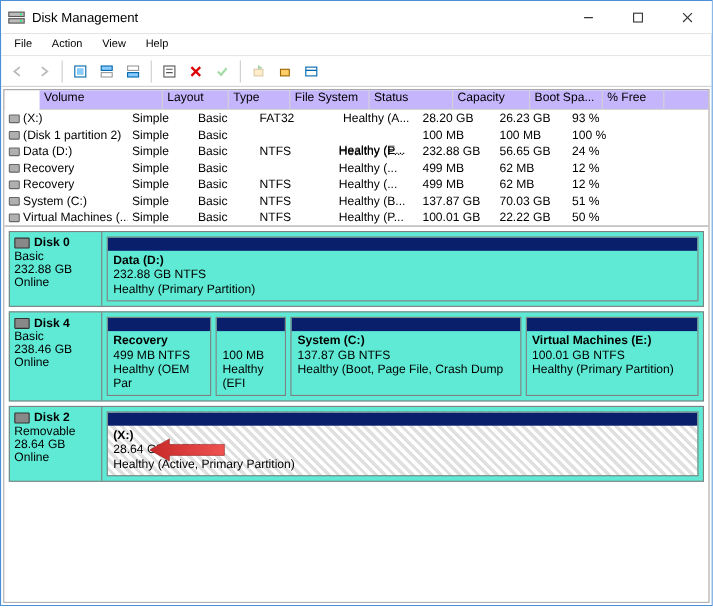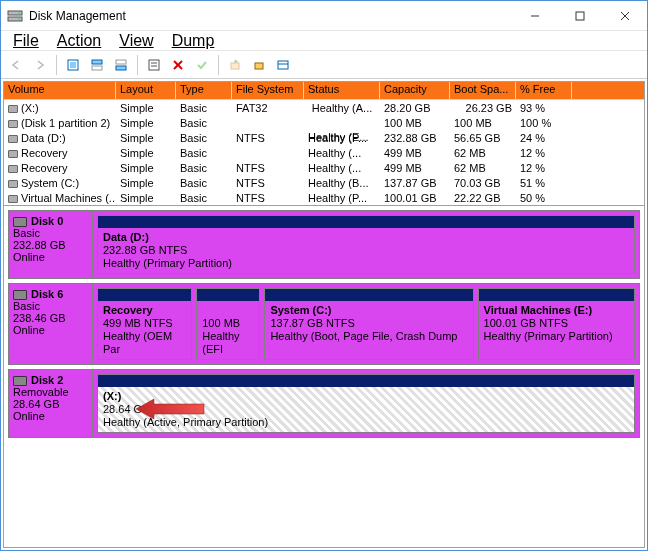--- a/index.html
+++ b/index.html
@@ -4,34 +4,34 @@
 <style>
   * { box-sizing: border-box; }
   body { margin:0; font-family:"Segoe UI",Tahoma,sans-serif; font-size:11px; color:#000; background:#fff; user-select:none; }
   .window { width:648px; height:551px; border:1px solid #4a90d9; display:flex; flex-direction:column; background:#fff;}
   .titlebar { height:30px; display:flex; align-items:center; background:#fff; border-bottom:1px solid #e5e5e5;}
   .titlebar .app-icon { width:16px; height:16px; margin:0 6px; }
   .titlebar .title { flex:1; font-size:12px; }
   .win-btns { display:flex; height:100%;}
   .win-btn { width:45px; display:flex; align-items:center; justify-content:center; color:#555;}
   .menubar { height:20px; display:flex; align-items:center; padding:0 4px; gap:2px; border-bottom:1px solid #e5e5e5;}
-  .menu-item { padding:2px 8px; font-size:16px;text-decoration:underline;}
+  .menu-item { padding:2px 8px; font-size:10px;}
   .toolbar { height:28px; display:flex; align-items:center; padding:2px 4px; gap:2px; border-bottom:1px solid #d0d0d0;}
   .tool-btn { width:22px; height:22px; display:flex; align-items:center; justify-content:center; border:1px solid transparent; border-radius:2px;}
   .tool-btn.disabled { opacity:0.35; }
   .sep { width:1px; height:20px; background:#ccc; margin:0 3px;}
   .content { flex:1; display:flex; flex-direction:column; border:1px solid #a0a0a0; margin:2px; overflow:hidden;}
-  .list-header { display:flex; background:#f97316; border-bottom:1px solid #d4d4d4; height:18px;}
+  .list-header { display:flex; background:#c4b5fd; border-bottom:1px solid #d4d4d4; height:18px;margin-left:32px;}
   .list-header .col { border-right:1px solid #d4d4d4; padding:1px 4px; font-size:11px; white-space:nowrap; overflow:hidden;}
   .list-body { background:#fff; }
   .row { display:flex; height:15px; align-items:center;}
   .row .cell { padding:0 4px; font-size:11px; white-space:nowrap; overflow:hidden;}
   .vol-icon { display:inline-block; width:10px; height:8px; background:#b0b0b0; border:1px solid #666; margin-right:3px; vertical-align:middle; border-radius:1px;}
   .graphical { flex:1; border-top:1px solid #a0a0a0; padding:4px; overflow:auto; background:#fff;}
-  .disk-row { display:flex; border:1px solid #808080; margin-bottom:4px; min-height:68px; background:#d946ef;}
+  .disk-row { display:flex; border:1px solid #808080; margin-bottom:4px; min-height:68px; background:#5eead4;}
   .disk-label { width:84px; border-right:1px solid #808080; padding:4px; display:flex; flex-direction:column;}
   .disk-label .disk-icon{ display:inline-block; width:14px; height:10px; background:#888; border:1px solid #333; margin-right:4px; vertical-align:middle; border-radius:1px;}
   .disk-label b{font-weight:bold; font-size:11px;}
   .part-area { flex:1; display:flex; padding:4px; gap:4px;}
   .part { border:1px solid #808080; display:flex; flex-direction:column; font-size:11px; overflow:hidden; position:relative;}
   .part .band { height:12px; background:#0a1f6b;}
   .part .pbody { padding:3px 5px; line-height:13px;}
   .part.hatched { background:repeating-linear-gradient(45deg,#fff,#fff 3px,#e0e0e0 3px,#e0e0e0 6px);}
   .legend { height:22px; border-top:1px solid #d0d0d0; display:flex; align-items:center; padding:0 8px; gap:18px; font-size:11px;}
   .legend .sw { display:inline-block; width:10px; height:10px; margin-right:4px; vertical-align:middle;}
@@ -68,21 +68,21 @@
             <line x1="9" y1="1" x2="1" y2="9" stroke="#333"></line>
           </svg>
         </div>
     </div>
   </div>
 
   <div class="menubar">
     <div class="menu-item">File</div>
     <div class="menu-item">Action</div>
     <div class="menu-item">View</div>
-    <div class="menu-item">Dump</div>
+    <div class="menu-item">Help</div>
   </div>
 
   <div class="toolbar">
     <div class="tool-btn disabled">
         <svg width="14" height="14">
           <path d="M9 3 L4 7 L9 11" fill="none" stroke="#333" stroke-width="1.5"></path>
         </svg>
       </div>
     <div class="tool-btn disabled">
         <svg width="14" height="14">
@@ -159,21 +159,21 @@
         <div class="col" style="width: 56px;">% Free</div>
       </div>
     <div class="list-body" id="list-body">
         <div class="row">
           <div class="cell" style="width: 112px;"><span class="vol-icon"></span>(X:)</div>
           <div class="cell" style="width: 60px;">Simple</div>
           <div class="cell" style="width: 56px;">Basic</div>
           <div class="cell" style="width: 72px;">FAT32</div>
           <div class="cell" style="width: 76px; text-align: center;">Healthy (A...</div>
           <div class="cell" style="width: 70px;">28.20 GB</div>
-          <div class="cell" style="width: 66px; text-align: right;">26.23 GB</div>
+          <div class="cell" style="width: 66px;">26.23 GB</div>
           <div class="cell" style="width: 56px;">93 %</div>
         </div>
         <div class="row">
           <div class="cell" style="width: 112px;"><span class="vol-icon"></span>(Disk 1 partition 2)</div>
           <div class="cell" style="width: 60px;">Simple</div>
           <div class="cell" style="width: 56px;">Basic</div>
           <div class="cell" style="width: 72px;"></div>
           <div class="cell" style="width: 76px; margin-top: 28px;">Healthy (E...</div>
           <div class="cell" style="width: 70px;">100 MB</div>
           <div class="cell" style="width: 66px;">100 MB</div>
@@ -240,21 +240,21 @@
           </div>
           <div class="part-area">
             <div class="part" style="flex: 1 1 0%;">
               <div class="band"></div>
               <div class="pbody"><b>Data  (D:)</b><br>232.88 GB NTFS<br>Healthy (Primary Partition)</div>
             </div>
           </div>
         </div>
         <div class="disk-row">
           <div class="disk-label">
-            <div><span class="disk-icon"></span><b>Disk 6</b></div>
+            <div><span class="disk-icon"></span><b>Disk 4</b></div>
             <div>Basic</div>
             <div>238.46 GB</div>
             <div>Online</div>
           </div>
           <div class="part-area">
             <div class="part" style="flex: 0.18 1 0%;">
               <div class="band"></div>
               <div class="pbody"><b>Recovery</b><br>499 MB NTFS<br>Healthy (OEM Par</div>
             </div>
             <div class="part" style="flex: 0.12 1 0%;">

